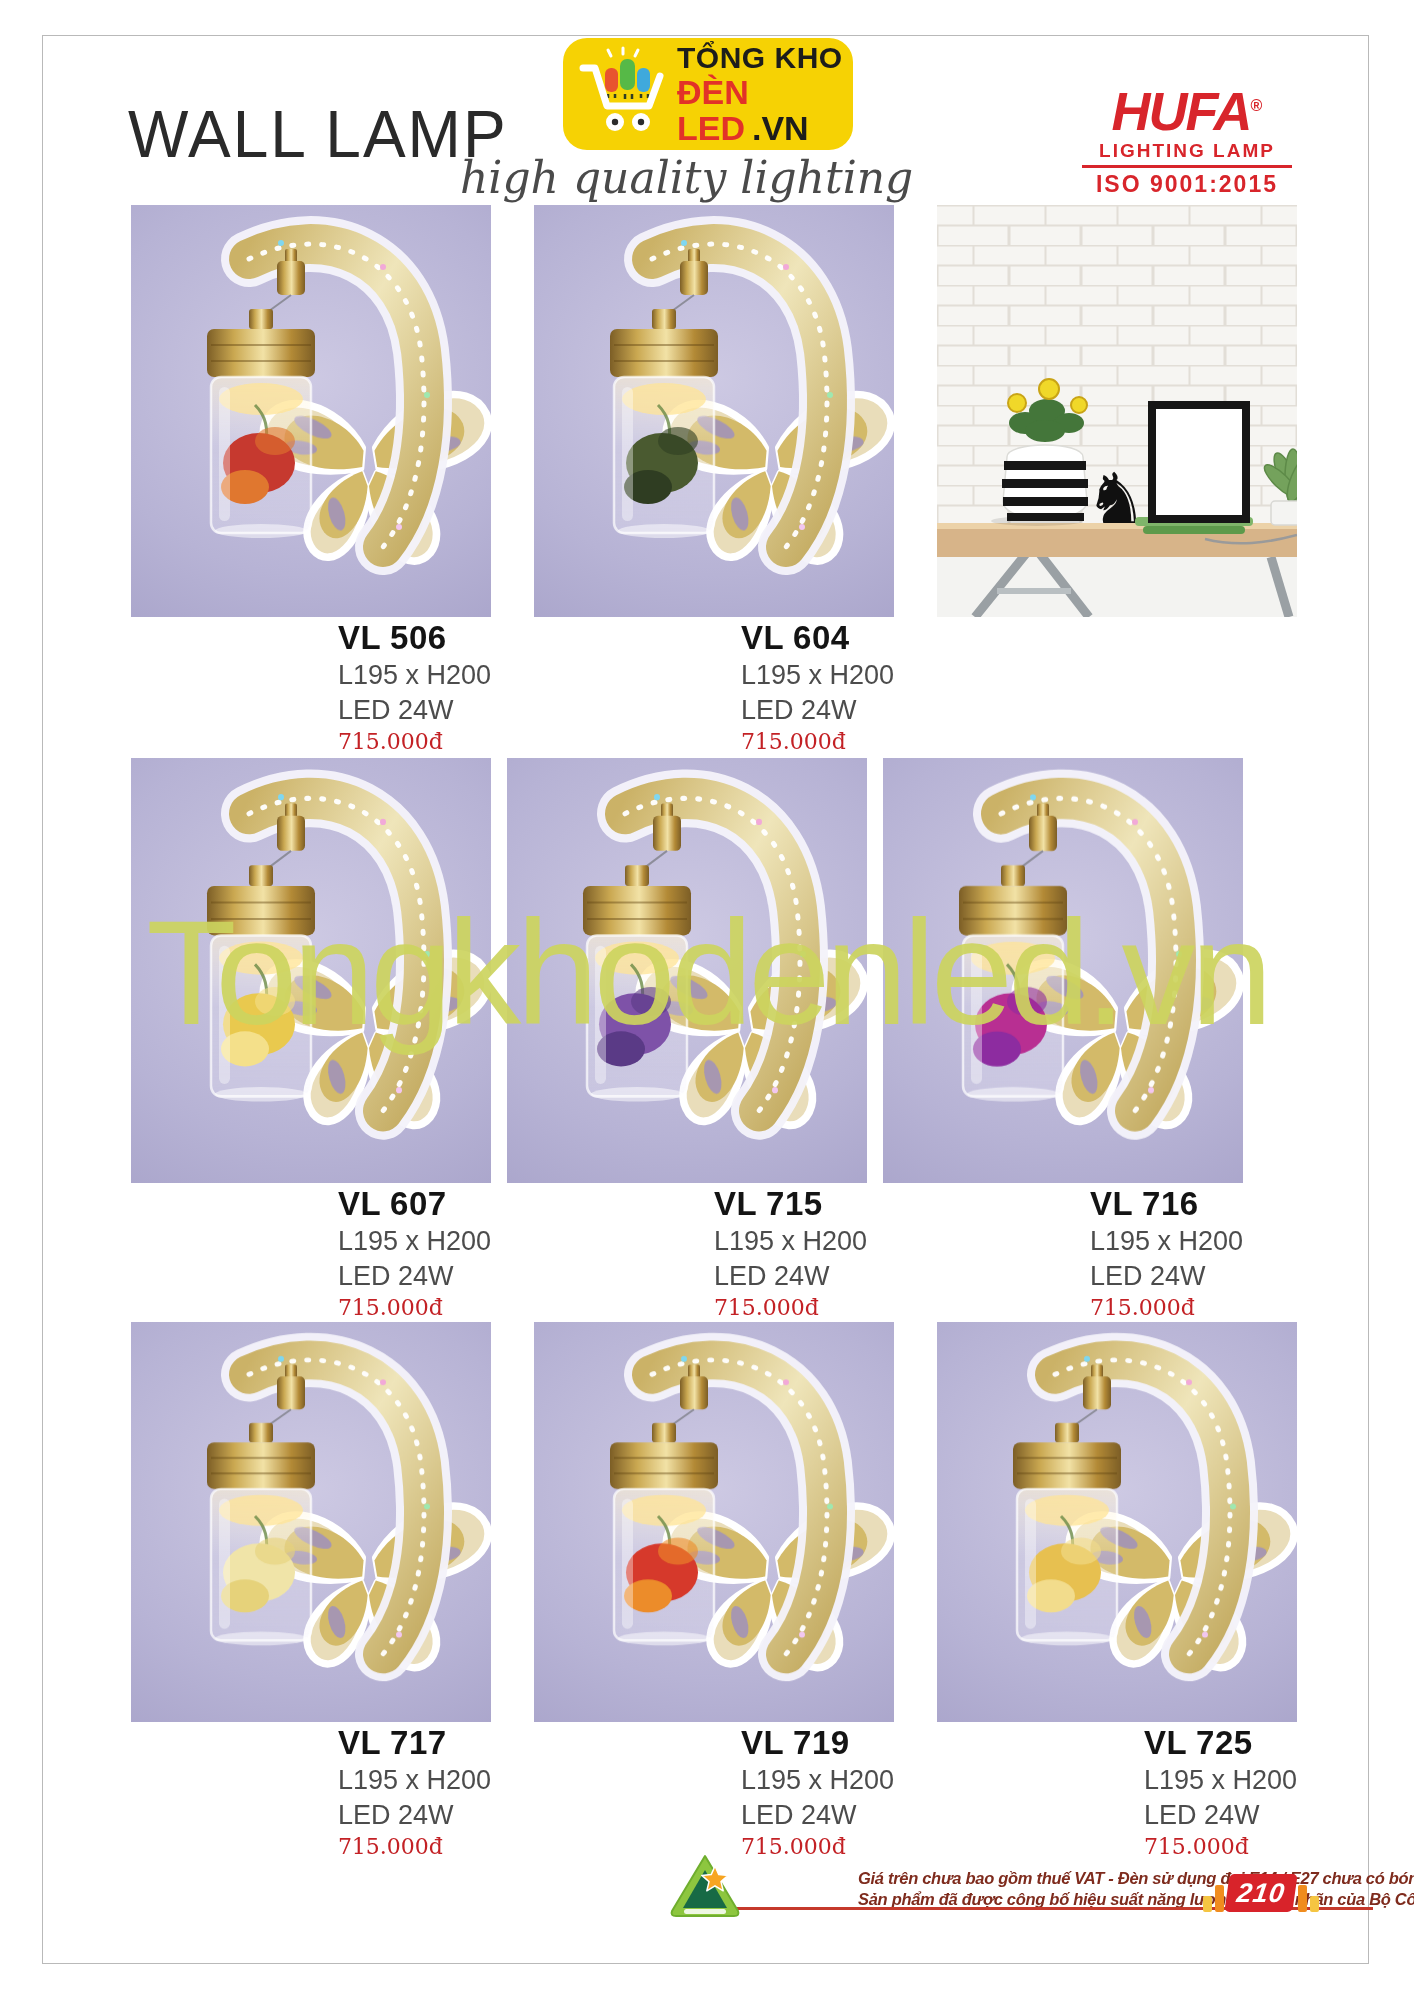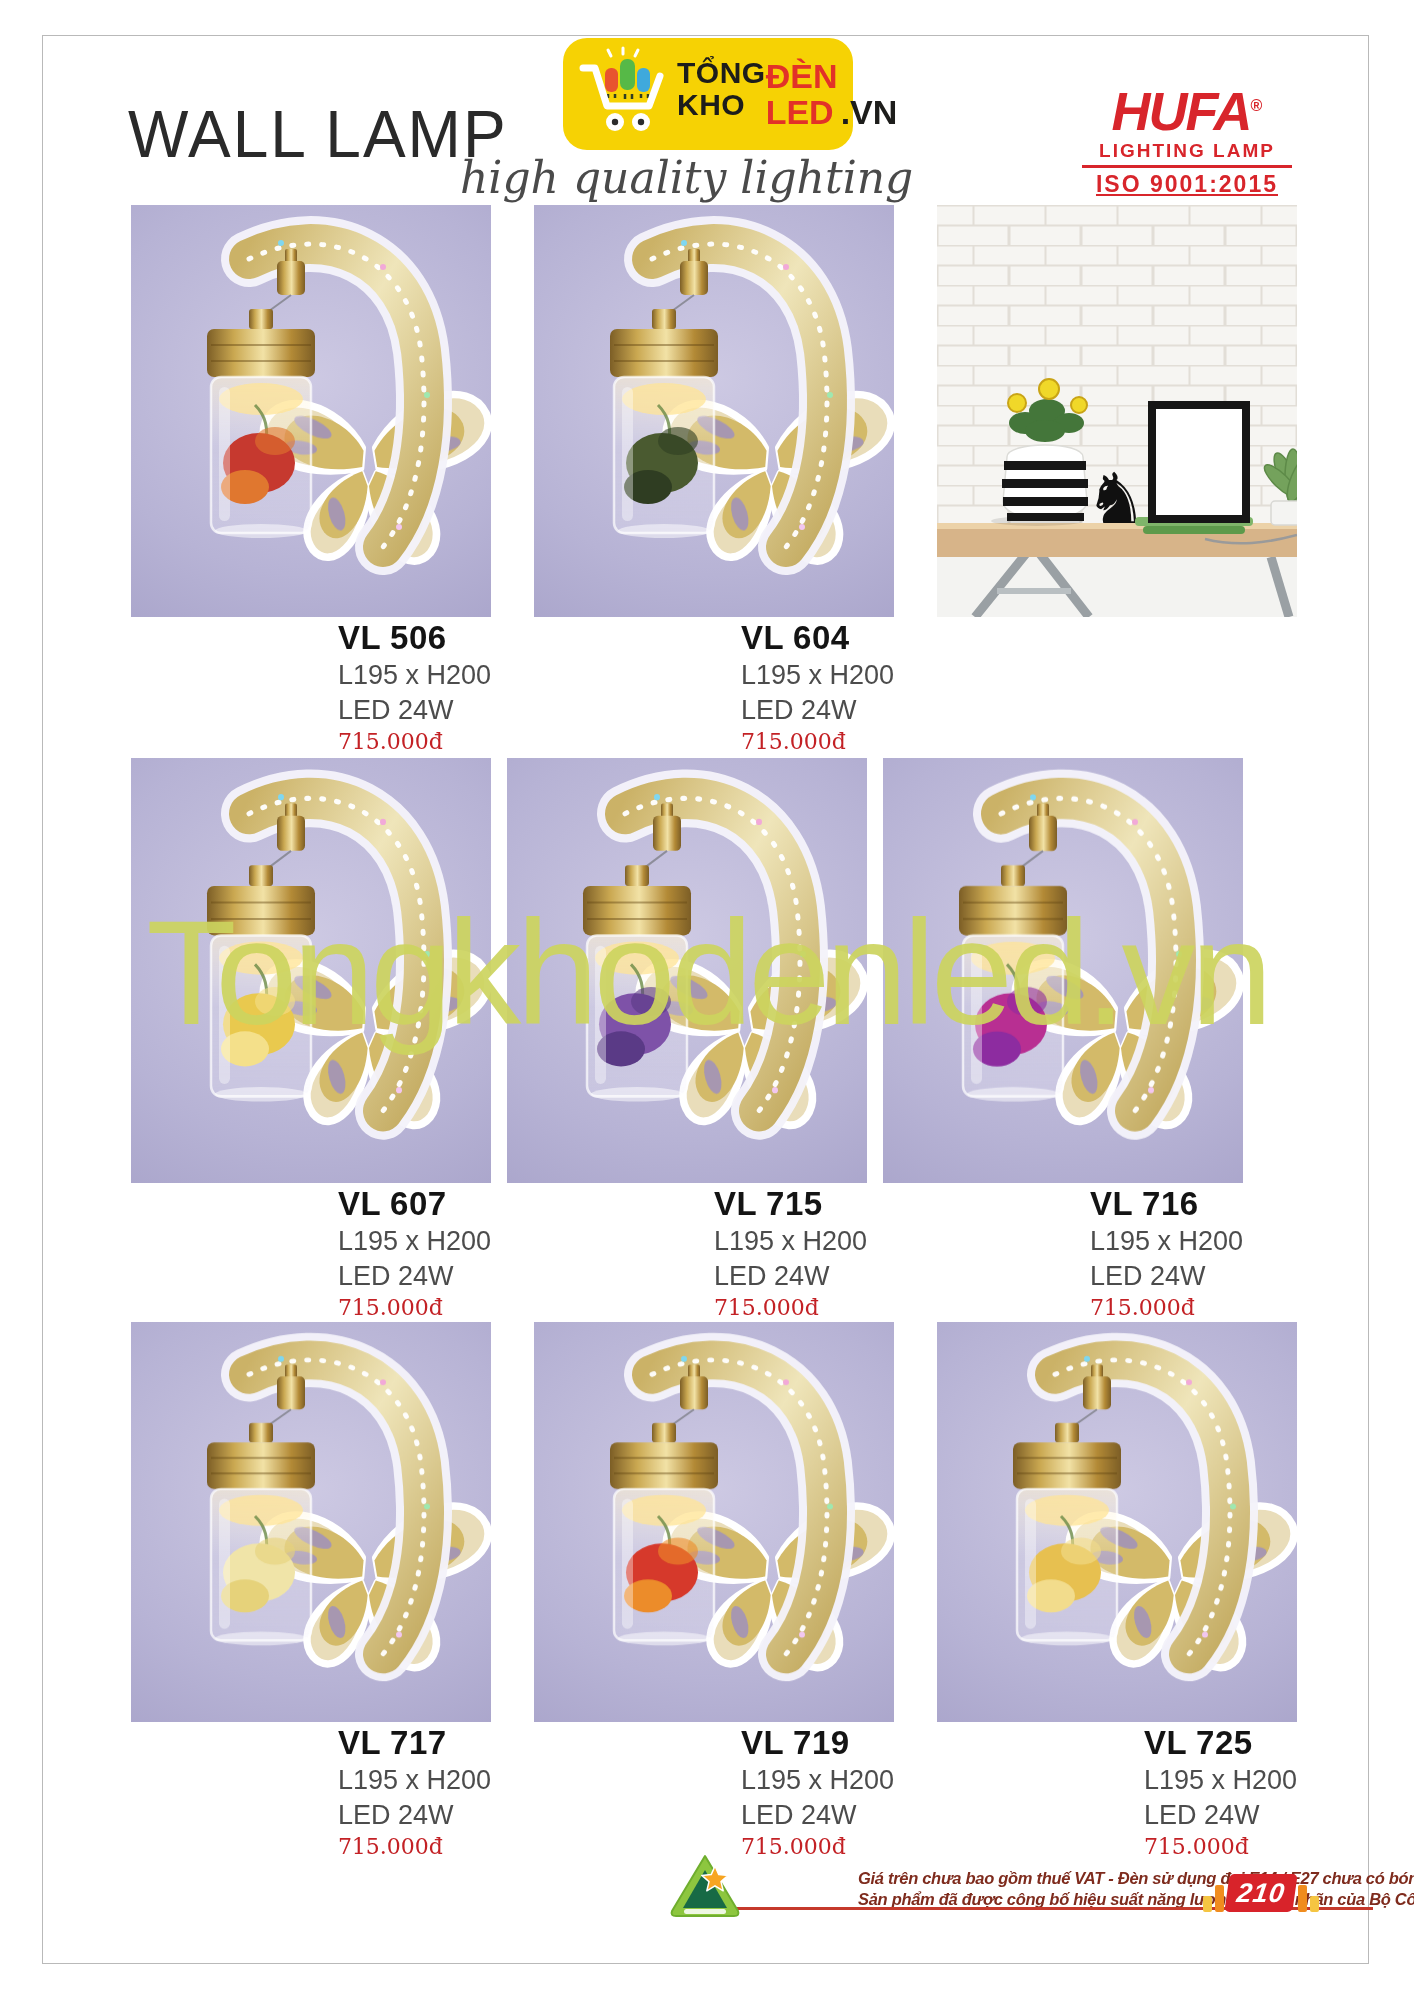--- a/index.html
+++ b/index.html
@@ -9,31 +9,31 @@
                border:1px solid #b9b9b9;pointer-events:none;}
 
   
   .page-title{position:absolute;left:128px;top:96px;font-size:64px;font-weight:300;
               letter-spacing:2px;color:#2a2a2a;transform:scaleY(1.04);transform-origin:left top;}
   .tagline{position:absolute;left:460px;top:128px;font-family:"DejaVu Serif",serif;
            font-style:italic;font-size:44px;color:#4a4a4a;white-space:nowrap;z-index:1;margin-top:24px;}
   .store-logo{position:absolute;left:563px;top:38px;width:290px;height:112px;border-radius:24px;
               background:var(--logo_yellow,#f6d204);display:flex;align-items:center;
               padding-left:12px;box-sizing:border-box;z-index:2;}
-  .store-text{display:flex;flex-direction:row;margin-left:6px;line-height:1.05;justify-content:flex-end;}
+  .store-text{display:flex;flex-direction:column;margin-left:6px;line-height:1.05;justify-content:flex-end;}
   .store-line1{font-size:30px;font-weight:800;color:#1d1d1b;letter-spacing:.5px;}
   .store-line2{font-size:34px;font-weight:800;margin-top:2px;}
   .store-line2 .red{color:var(--logo_red,#e23228);}
   .store-line2 .dark{color:#1d1d1b;margin-left:7px;}
   .hufa{position:absolute;left:1082px;top:84px;width:210px;text-align:center;color:var(--hufa_red,#d8252b);z-index:2;}
   .hufa-name{font-size:54px;font-weight:bold;font-style:italic;letter-spacing:-2px;line-height:1;}
   .hufa-name sup{font-size:16px;font-style:normal;letter-spacing:0;}
   .hufa-sub{font-size:19px;font-weight:bold;letter-spacing:2px;margin-top:2px;white-space:nowrap;}
   .hufa-iso{font-size:23px;font-weight:bold;letter-spacing:2px;border-top:3px solid var(--hufa_red,#d8252b);
-            margin-top:3px;padding-top:3px;white-space:nowrap;text-decoration:underline;}
+            margin-top:3px;padding-top:3px;white-space:nowrap;}
 
   
   .row{position:absolute;left:131px;width:1166px;display:flex;gap:43px;}
   .row1{top:205px;} .row2{top:758px;gap:16px;} .row3{top:1322px;}
   .cell{width:360px;display:flex;flex-direction:column;}
   .img-box{width:360px;position:relative;overflow:hidden;}
   .row1 .img-box{height:412px;} .row2 .img-box{height:425px;} .row3 .img-box{height:400px;}
   .lavender{background:radial-gradient(120% 92% at 50% 42%, #cdc9e3 0%, #b7b3d5 52%, #9f9ac3 100%);}
   .img-box svg{display:block;width:100%;height:100%;}
   .label{padding-top:4px;display:flex;justify-content:flex-end;}

